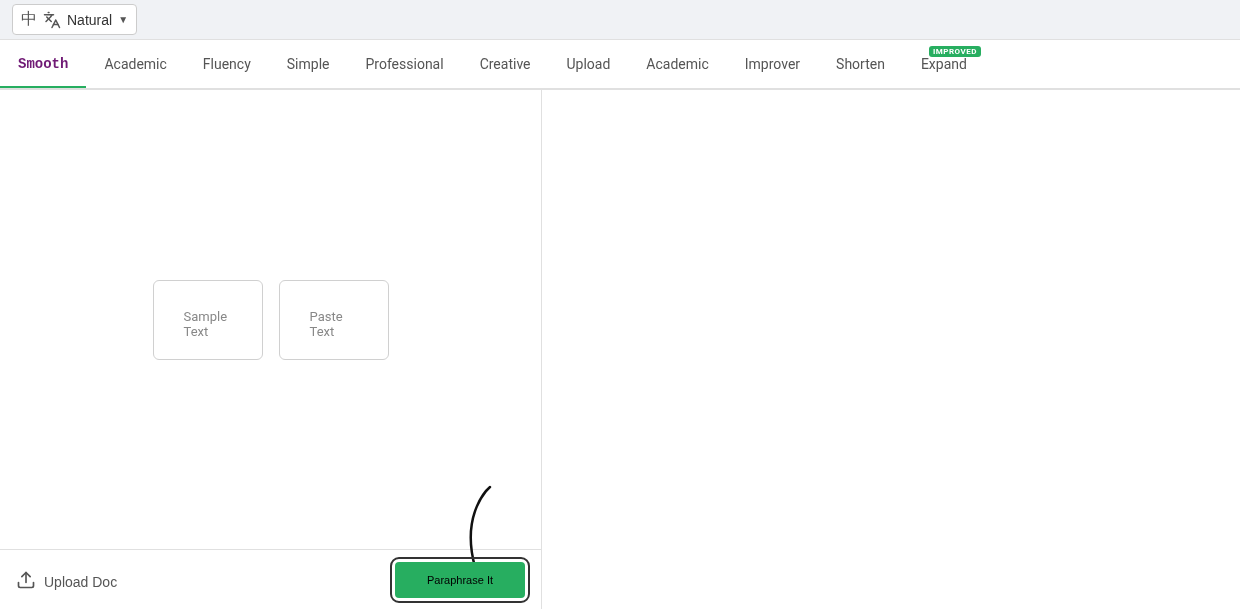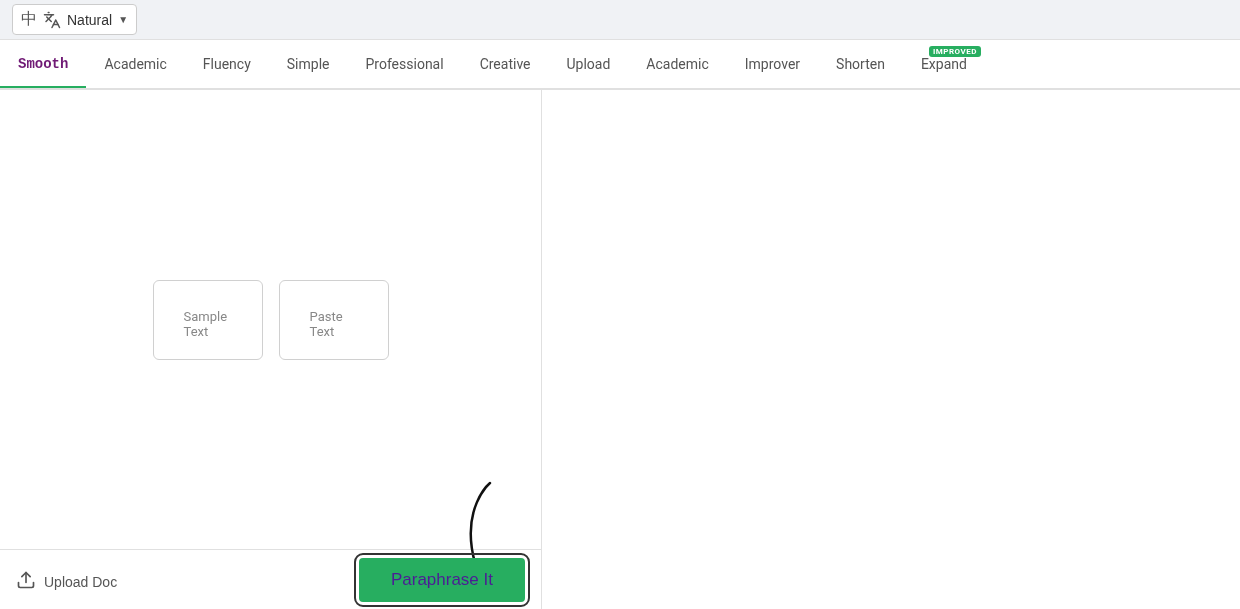--- a/index.html
+++ b/index.html
@@ -166,25 +166,25 @@
       background: none;
       border: none;
     }
 
     .paraphrase-btn-wrapper {
       position: relative;
     }
 
     .paraphrase-btn {
       background: #27ae60;
-      color: #4c1d95;
+      color: #000000;
       border: none;
       border-radius: 4px;
       padding: 12px 32px;
-      font-size: 17px;
+      font-size: 11px;
       font-weight: 500;
       cursor: pointer;
       position: relative;
       z-index: 2;
     }
 
     
     .arrow-wrapper {
       position: absolute;
       top: -80px;

